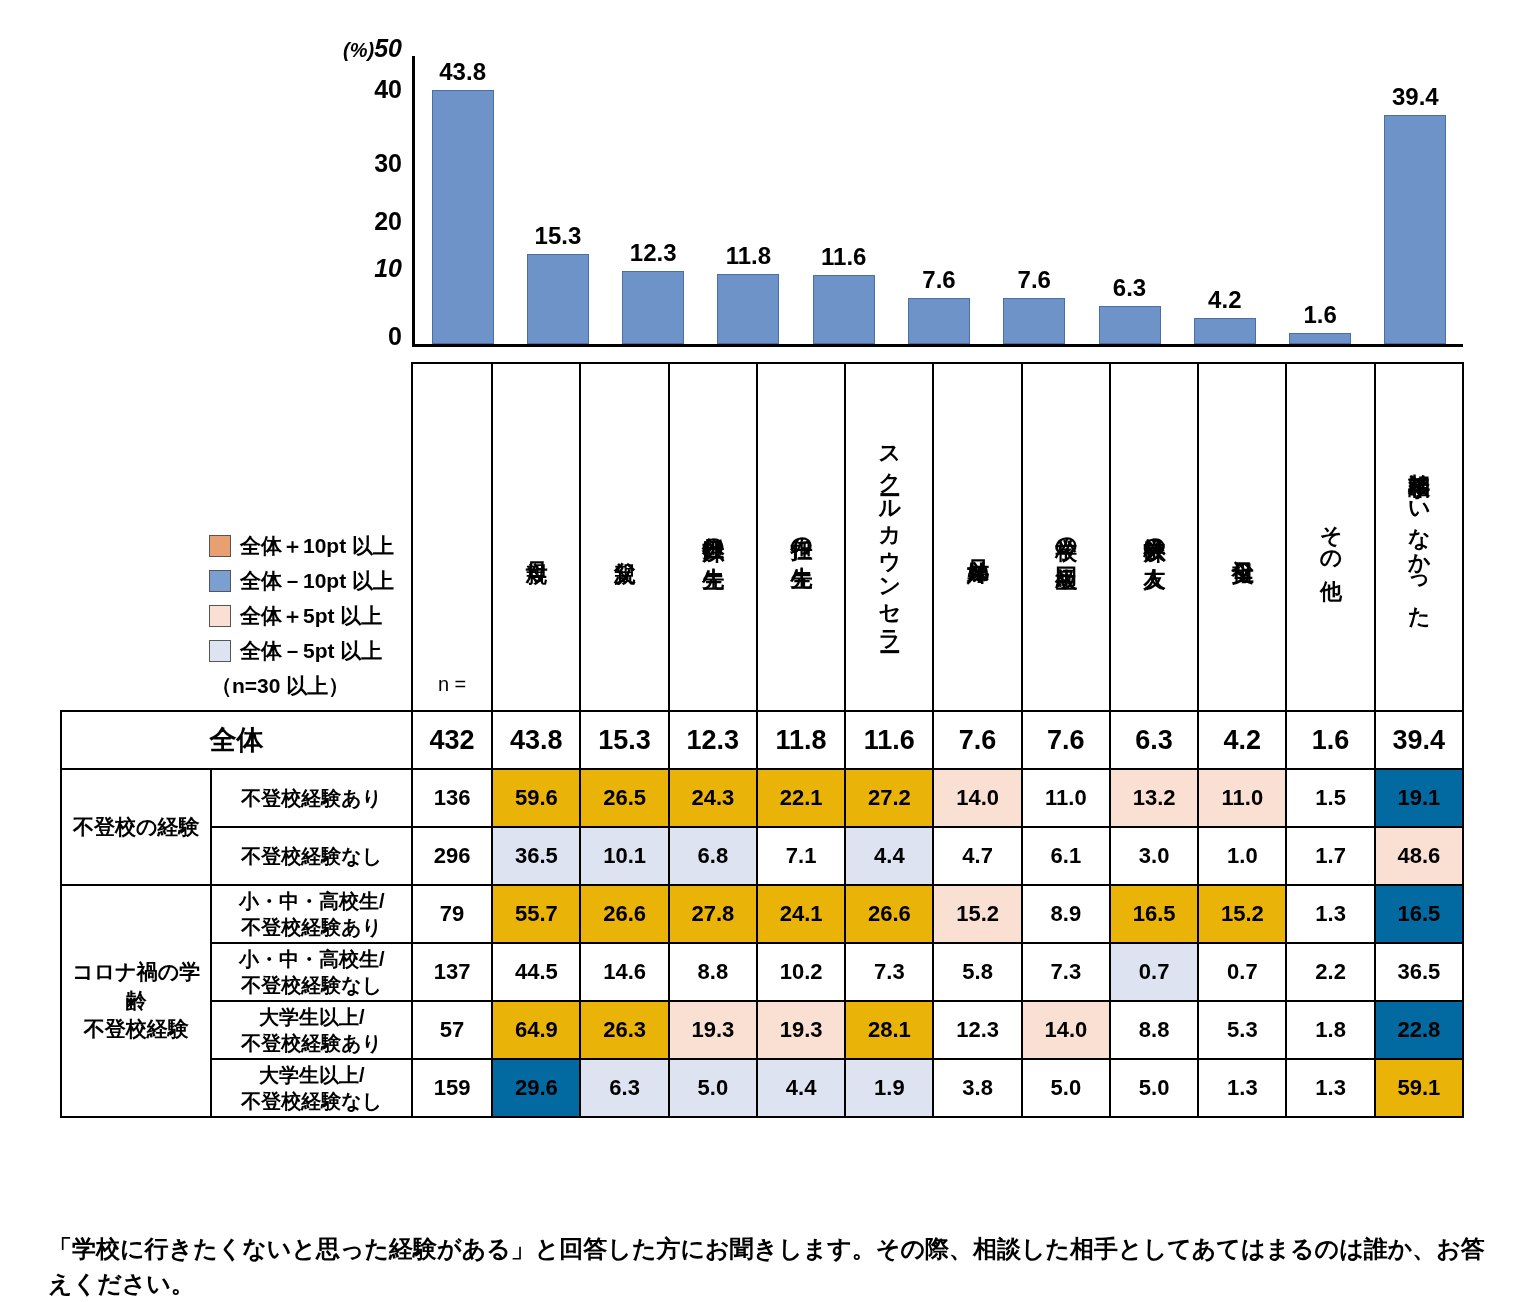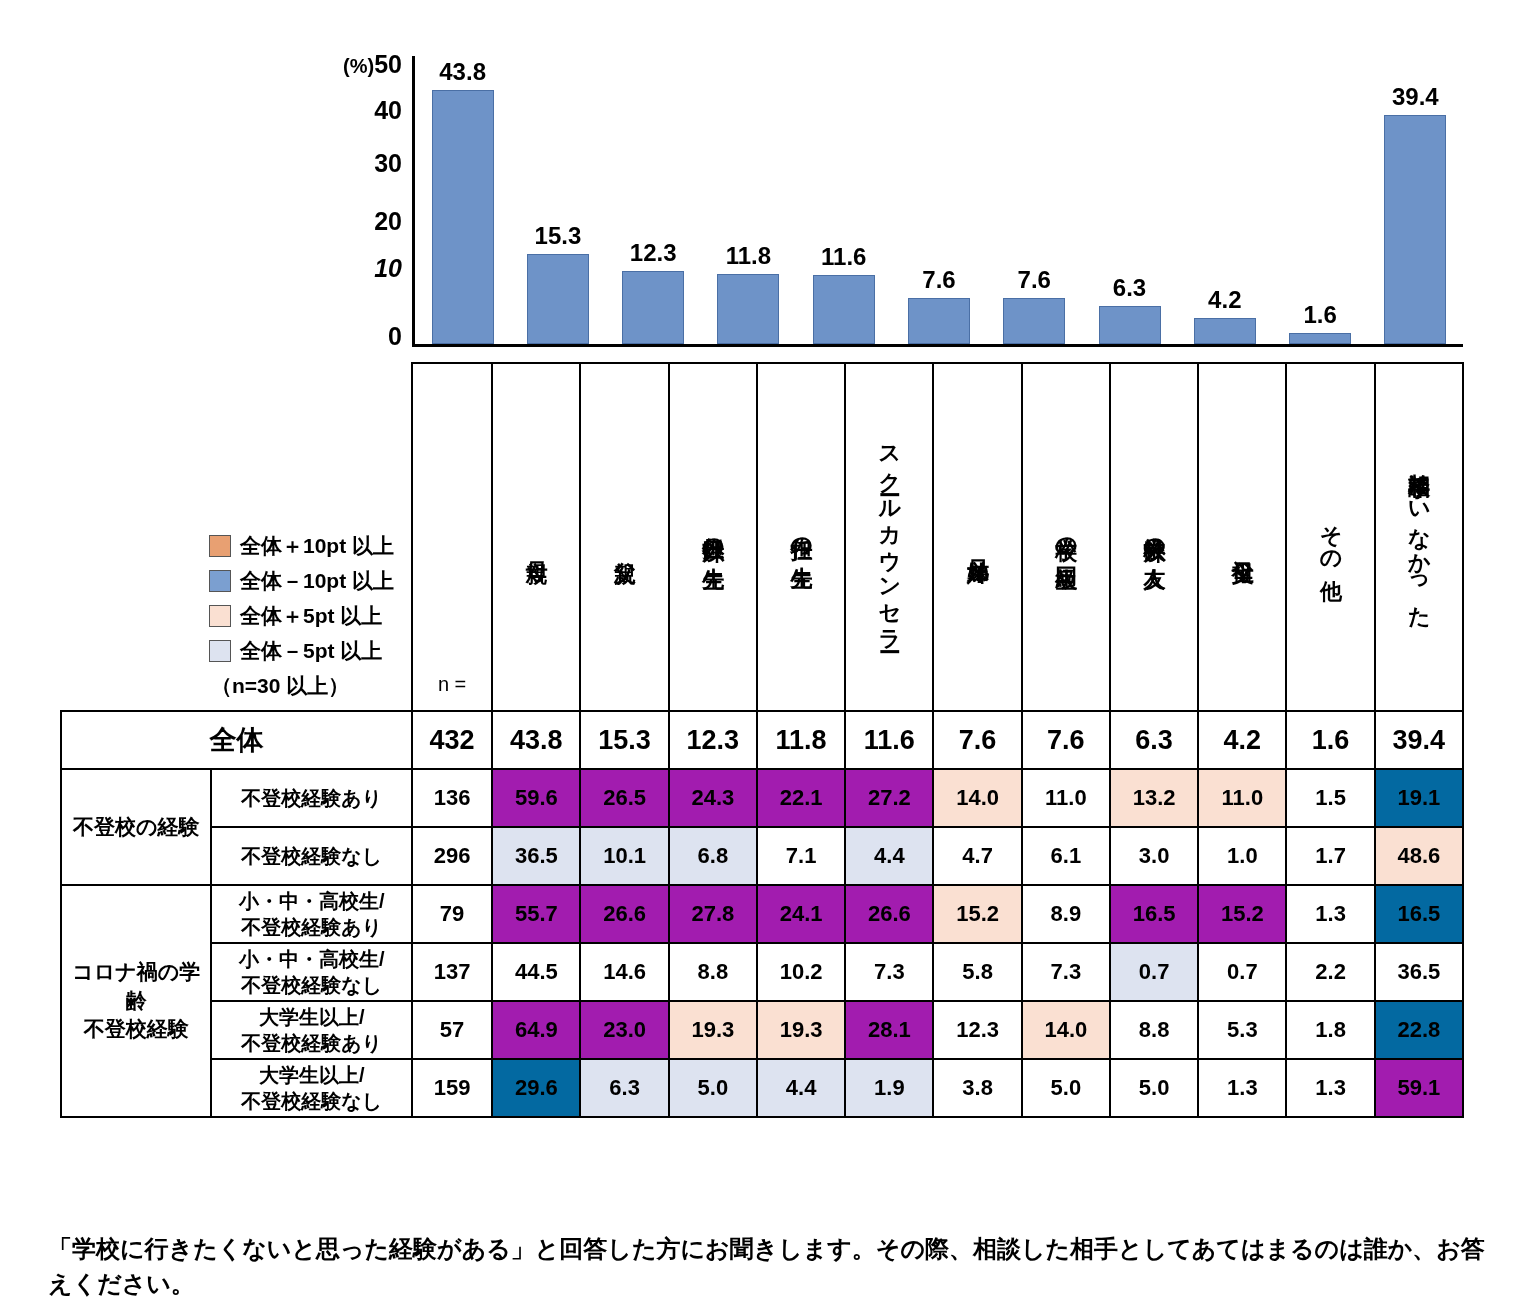--- a/index.html
+++ b/index.html
@@ -100,42 +100,42 @@
   }
   .legend-note{font-size:21px;font-weight:bold;padding-left:2px;}
   .row-label{
     font-size:22px;font-weight:bold;
   }
   .grp-label{font-size:21px;font-weight:bold;line-height:1.35;}
   .sub-label{font-size:20px;font-weight:bold;line-height:1.3;padding:2px 4px;}
   .data-cell{height:56px;font-size:22px;}
   .total-row td{height:56px;font-size:27px;}
   
-  .c-plus10{background:#a21caf;}
+  .c-plus10{background:#eab308;}
   .c-minus10{background:#0369a1;}
   .c-plus5{background:#fae0d2;}
   .c-minus5{background:#dde3f0;}
   
   #footnote{
     position:absolute;left:48px;top:1232px;width:1450px;
     font-size:24px;font-weight:bold;line-height:1.45;
   }
   #footnote .l2{display:block;}
 </style>
 </head>
 <body>
 
 <div id="chart-area">
   <div id="y-axis-labels">
       <div class="ytick" style="top: 288px;">0</div>
       <div class="ytick" style="top: 220px; font-style: italic;">10</div>
       <div class="ytick" style="top: 172.8px;">20</div>
       <div class="ytick" style="top: 115.2px; text-align: center;">30</div>
-      <div class="ytick" style="top: 62px;">40</div>
-      <div class="ytick" style="top: 16px;"><span class="unit">(%)</span>50</div>
+      <div class="ytick" style="top: 41px;">40</div>
+      <div class="ytick" style="top: 0px; font-style: italic;"><span class="unit">(%)</span>50</div>
     </div>
   <div id="plot">
       <div class="bar-slot" style="left: 0px; width: 95.2727px;">
         <div class="bar" style="height: 252.288px; background: rgb(110, 147, 200);"></div>
         <div class="bar-label" style="bottom: 258.288px;">43.8</div>
       </div>
       <div class="bar-slot" style="left: 95.2727px; width: 95.2727px;">
         <div class="bar" style="height: 88.128px; background: rgb(110, 147, 200);"></div>
         <div class="bar-label" style="bottom: 94.128px;">15.3</div>
       </div>
@@ -308,21 +308,21 @@
           <td class="data-cell">7.3</td>
           <td class="data-cell c-minus5">0.7</td>
           <td class="data-cell">0.7</td>
           <td class="data-cell">2.2</td>
           <td class="data-cell">36.5</td>
         </tr>
         <tr>
           <td class="sub-label">大学生以上/<br>不登校経験あり</td>
           <td class="data-cell">57</td>
           <td class="data-cell c-plus10">64.9</td>
-          <td class="data-cell c-plus10">23.0</td>
+          <td class="data-cell c-plus10">26.3</td>
           <td class="data-cell c-plus5">19.3</td>
           <td class="data-cell c-plus5">19.3</td>
           <td class="data-cell c-plus10">28.1</td>
           <td class="data-cell">12.3</td>
           <td class="data-cell c-plus5">14.0</td>
           <td class="data-cell">8.8</td>
           <td class="data-cell">5.3</td>
           <td class="data-cell">1.8</td>
           <td class="data-cell c-minus10">22.8</td>
         </tr>

